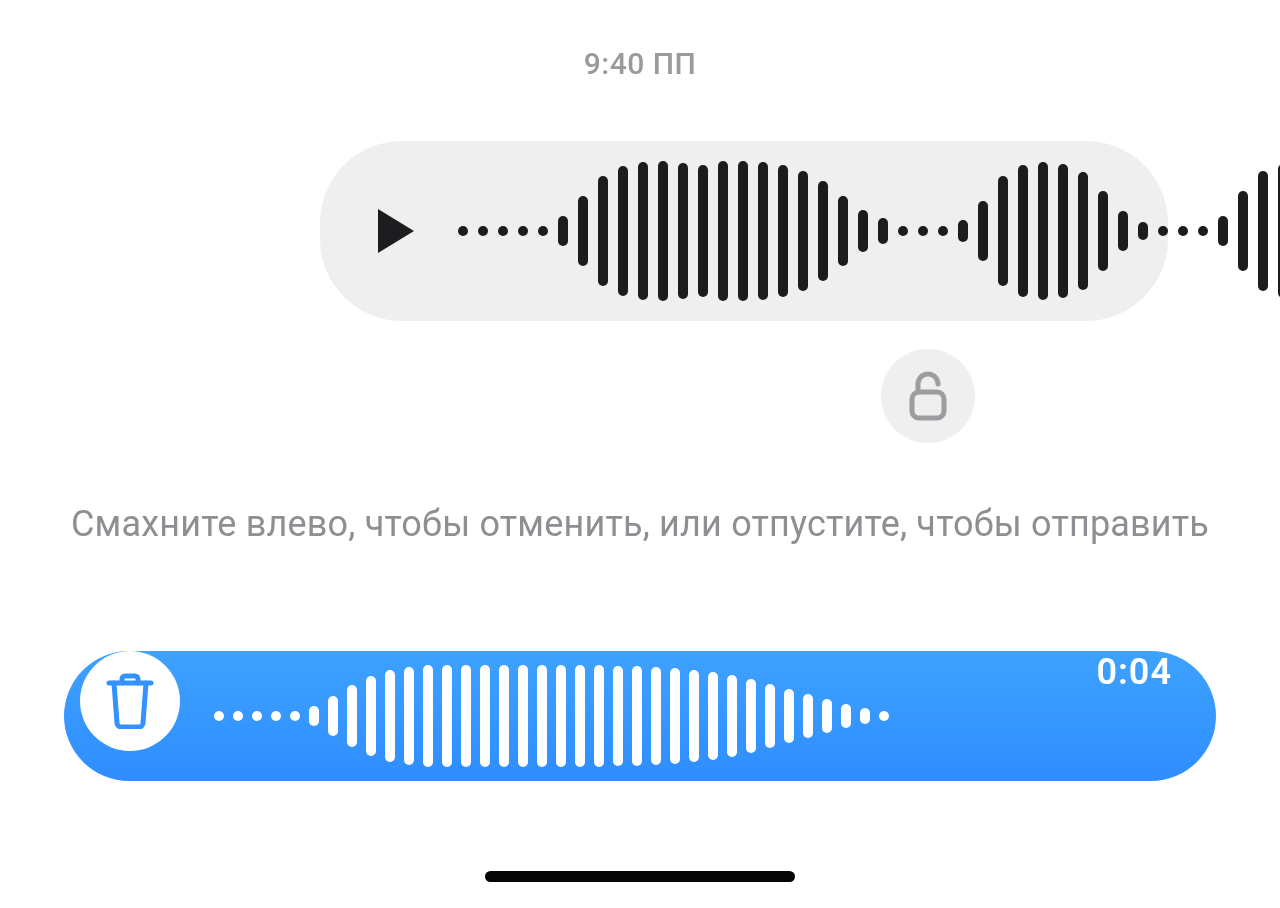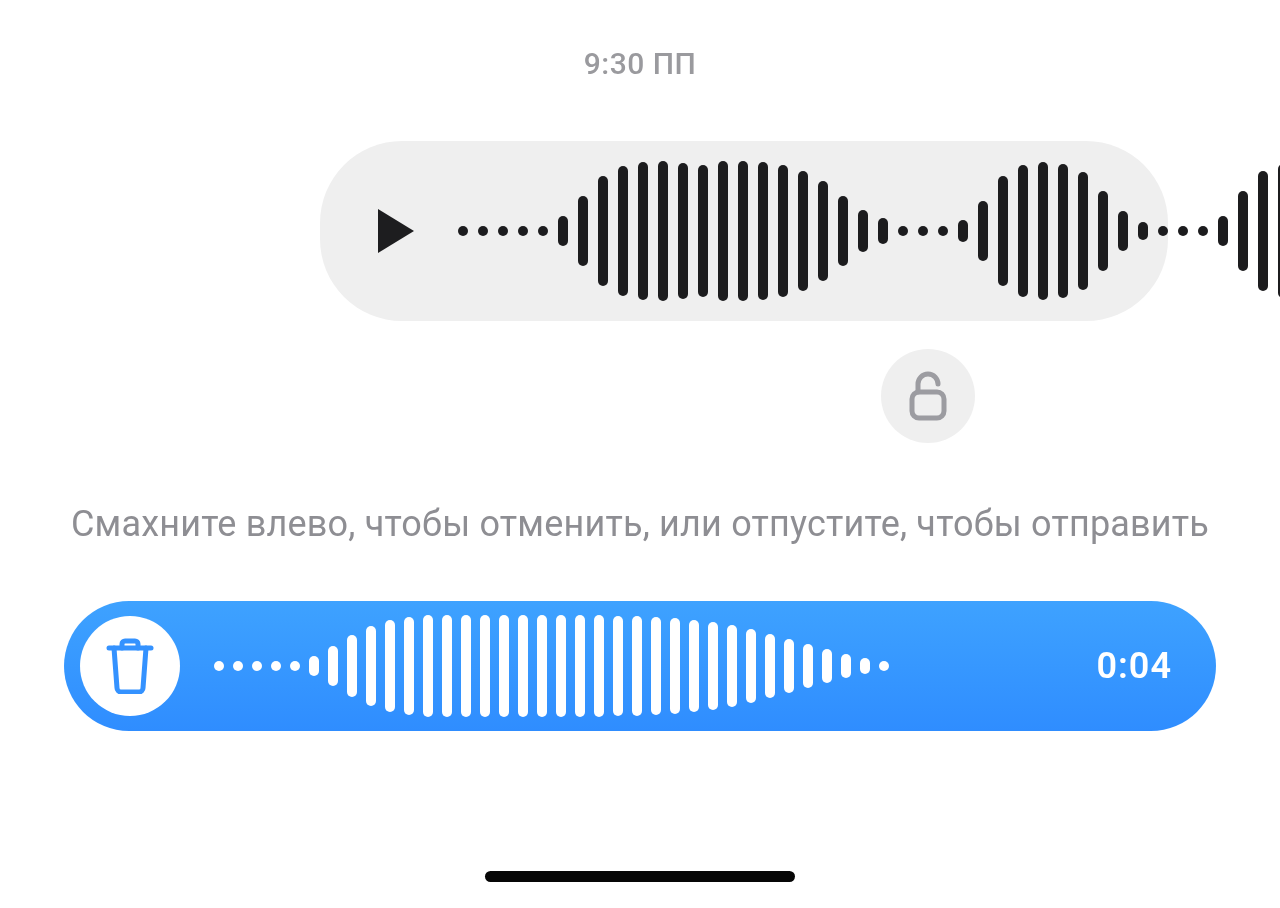--- a/index.html
+++ b/index.html
@@ -92,27 +92,26 @@
     font-size:36px;
     color:#8e8e93;
     font-weight:400;
     text-align:center;
     padding:0 40px;
     letter-spacing:.2px;
   }
 
   
   .record-bar{
-    margin-top:56px;
+    margin-top:106px;
     width:1152px;
     height:130px;
     border-radius:66px;
     background:linear-gradient(180deg,#3ea2ff 0%,#2f8dff 100%);
     display:flex;
-    align-items:center;
     padding:0 44px 0 16px;
     box-sizing:border-box;
   }
   .trash-wrap{
     width:100px;
     height:100px;
     background:#ffffff;
     border-radius:50%;
     display:flex;
     align-items:center;
@@ -154,21 +153,21 @@
     transform:translateX(-50%);
     width:310px;
     height:11px;
     background:#060606;
     border-radius:7px;
   }
 </style>
 </head>
 <body>
 
-<div class="timestamp">9:30 ПП</div>
+<div class="timestamp">9:40 ПП</div>
 
 <div class="received-bubble">
   <div class="play-btn"></div>
   <div class="wave-dark" id="wave-dark">
       <div class="dot"></div>
       <div class="dot"></div>
       <div class="dot"></div>
       <div class="dot"></div>
       <div class="dot"></div>
       <div class="bar" style="height: 30px;"></div>

